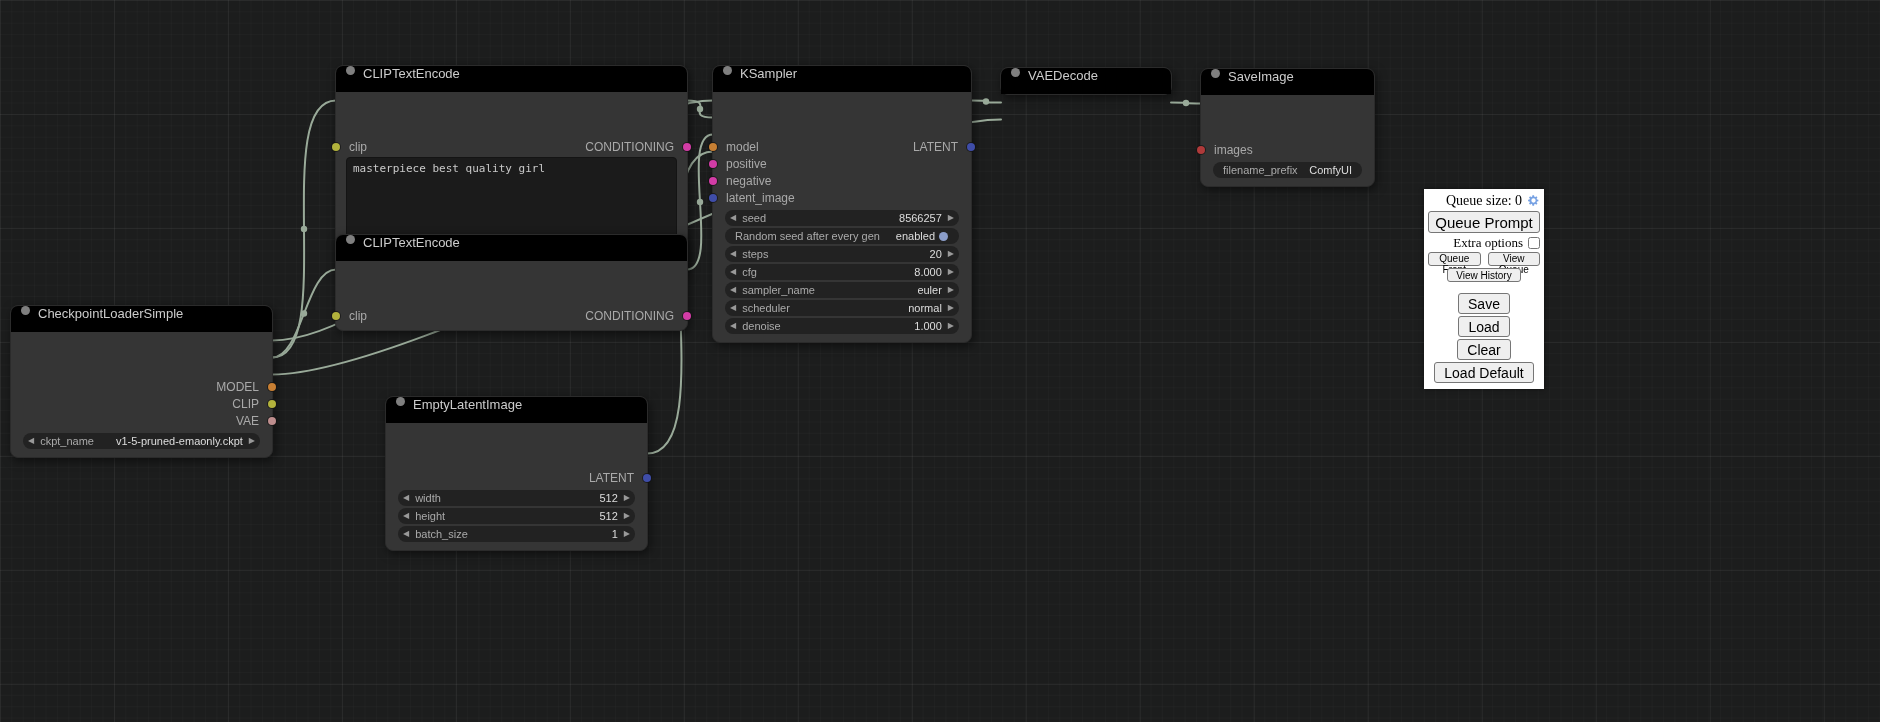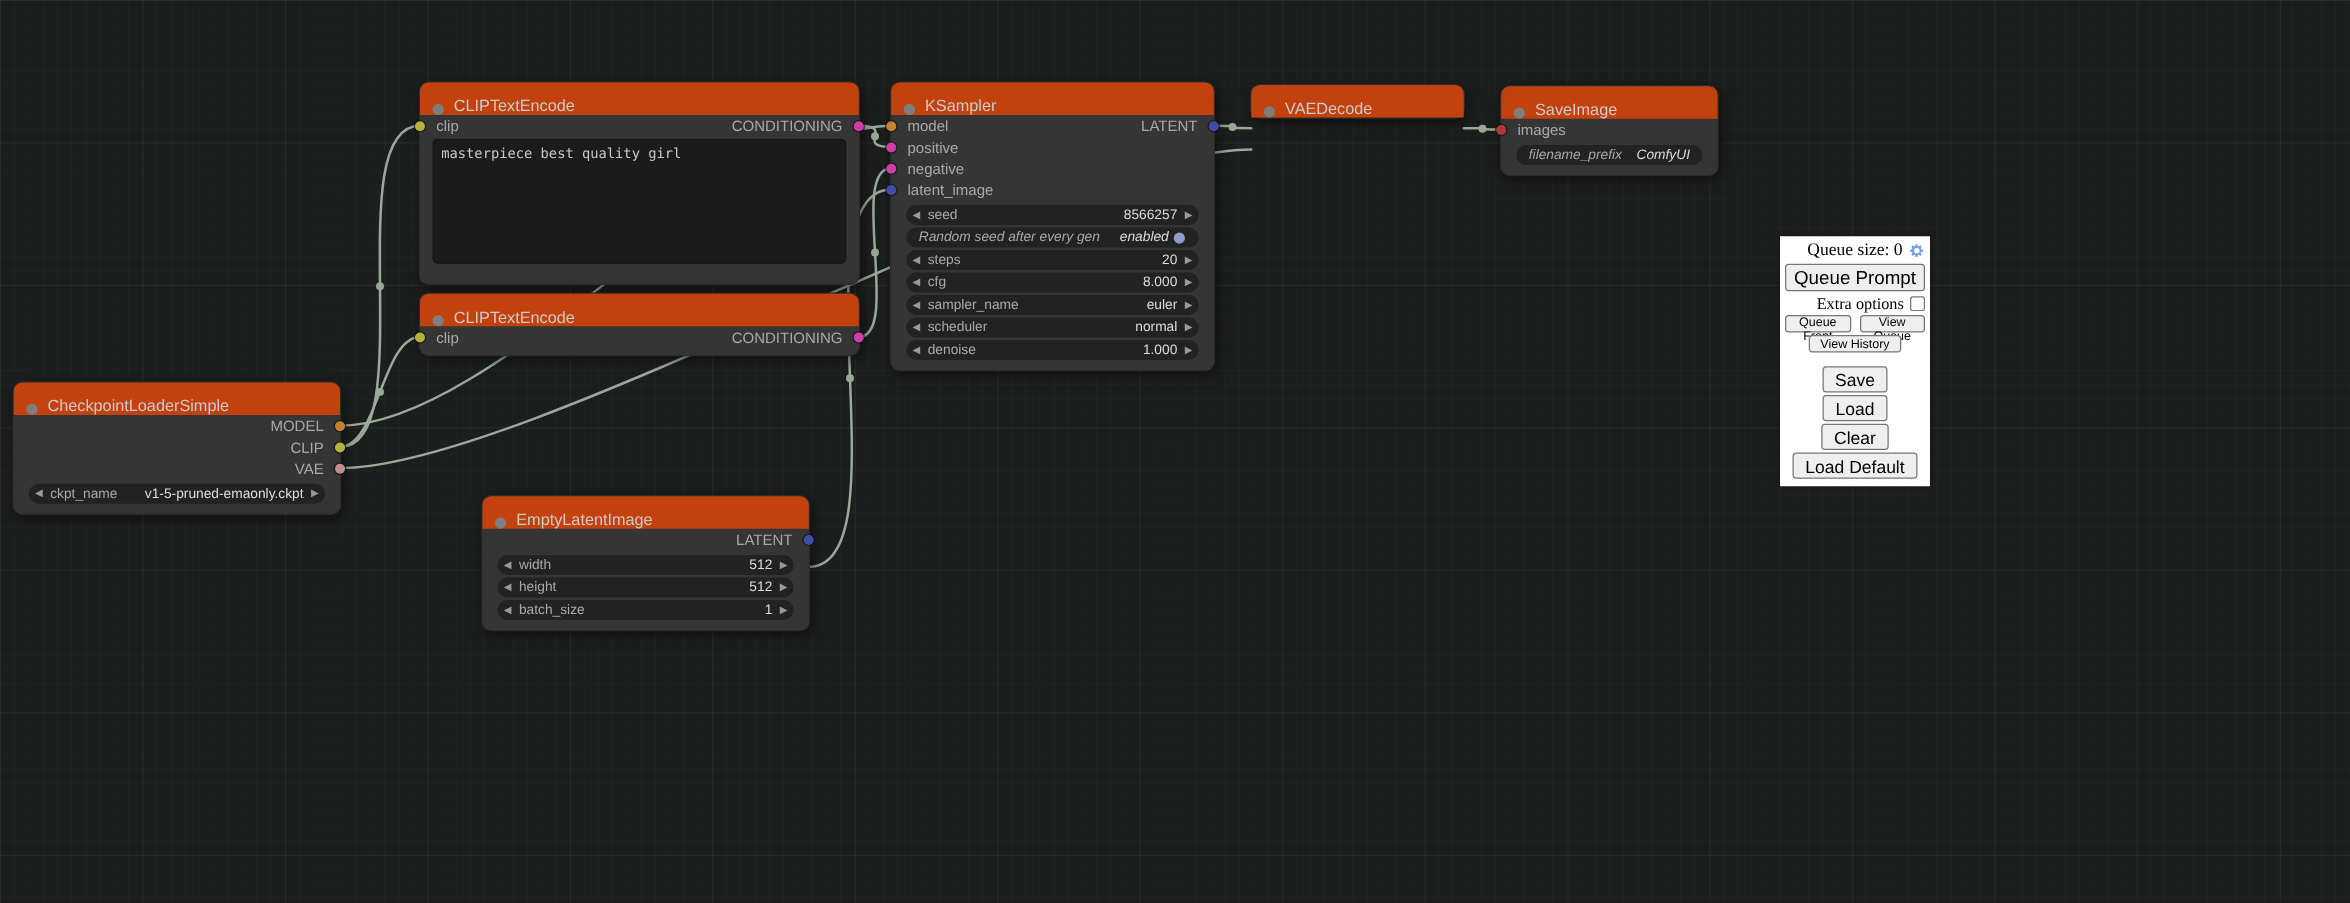--- a/index.html
+++ b/index.html
@@ -11,41 +11,41 @@
     background-image:
       linear-gradient(rgba(255,255,255,0.045) 1px, transparent 1px),
       linear-gradient(90deg, rgba(255,255,255,0.045) 1px, transparent 1px),
       linear-gradient(rgba(255,255,255,0.018) 1px, transparent 1px),
       linear-gradient(90deg, rgba(255,255,255,0.018) 1px, transparent 1px);
     background-size:114px 114px,114px 114px,11.4px 11.4px,11.4px 11.4px;
   }
   #links{position:absolute;left:0;top:0;z-index:0;pointer-events:none;}
   .node{position:absolute;z-index:1;background:#353535;border-radius:8px;
         box-shadow:2px 3px 10px rgba(0,0,0,.5);border:1px solid #2b2b2b;}
-  .ntitle{height:26px;background:#c2410c;border-radius:7px 7px 0 0;display:flex;
-          align-items:flex-end;gap:8px;padding:0 10px;color:#cccccc;font-size:13px;white-space:nowrap;}
+  .ntitle{height:26px;background:#000000;border-radius:7px 7px 0 0;display:flex;
+          align-items:flex-start;gap:8px;padding:0 10px;color:#cccccc;font-size:13px;white-space:nowrap;}
   .tdot{width:9px;height:9px;border-radius:50%;flex:none;}
-  .nbody{padding-bottom:6px;}
+  .nbody{padding-bottom:6px;margin-top:46px;}
   .srow{height:17px;position:relative;display:flex;align-items:center;justify-content:space-between;}
   .slot{display:flex;align-items:center;height:100%;}
   .slot.out{margin-left:auto;}
   .sl{font-size:12px;color:#a9a9a9;white-space:nowrap;}
   .slot.in .sl{margin-left:13px;}
   .slot.out .sl{margin-right:13px;}
   .pdot{width:8px;height:8px;border-radius:50%;position:absolute;top:50%;margin-top:-4px;
         box-shadow:0 0 0 1px rgba(15,15,15,.65);}
   .pdot.in{left:-4px;}
   .pdot.out{right:-4px;}
   .widgets{padding-top:2px;}
   .widget{display:flex;align-items:center;height:16px;background:#222222;border-radius:8px;
           margin:2px 12px;font-size:11px;color:#aaaaaa;padding:0 5px;}
   .arr{font-size:8px;color:#999999;line-height:16px;flex:none;}
   .wl{flex:1;margin-left:6px;white-space:nowrap;overflow:hidden;}
   .wv{margin-right:6px;color:#dddddd;white-space:nowrap;}
-  .widget.noarrow{padding:0 10px;font-style:italic;}
+  .widget.noarrow{padding:0 10px;}
   .widget.noarrow .wl{margin-left:0;}
   .widget.noarrow .wv{margin-right:0;}
   .togdot{width:9px;height:9px;border-radius:50%;flex:none;margin-left:4px;margin-right:1px;}
   textarea.prompt{display:block;width:calc(100% - 20px);margin:2px 10px 10px;background:#1b1b1b;
           border:1px solid #141414;border-radius:4px;color:#c9c9c9;
           font-family:"DejaVu Sans Mono",monospace;font-size:11px;padding:4px 6px;resize:none;outline:none;}
   .ta1{height:100px;}
   .ta2{height:112px;}
 
   

